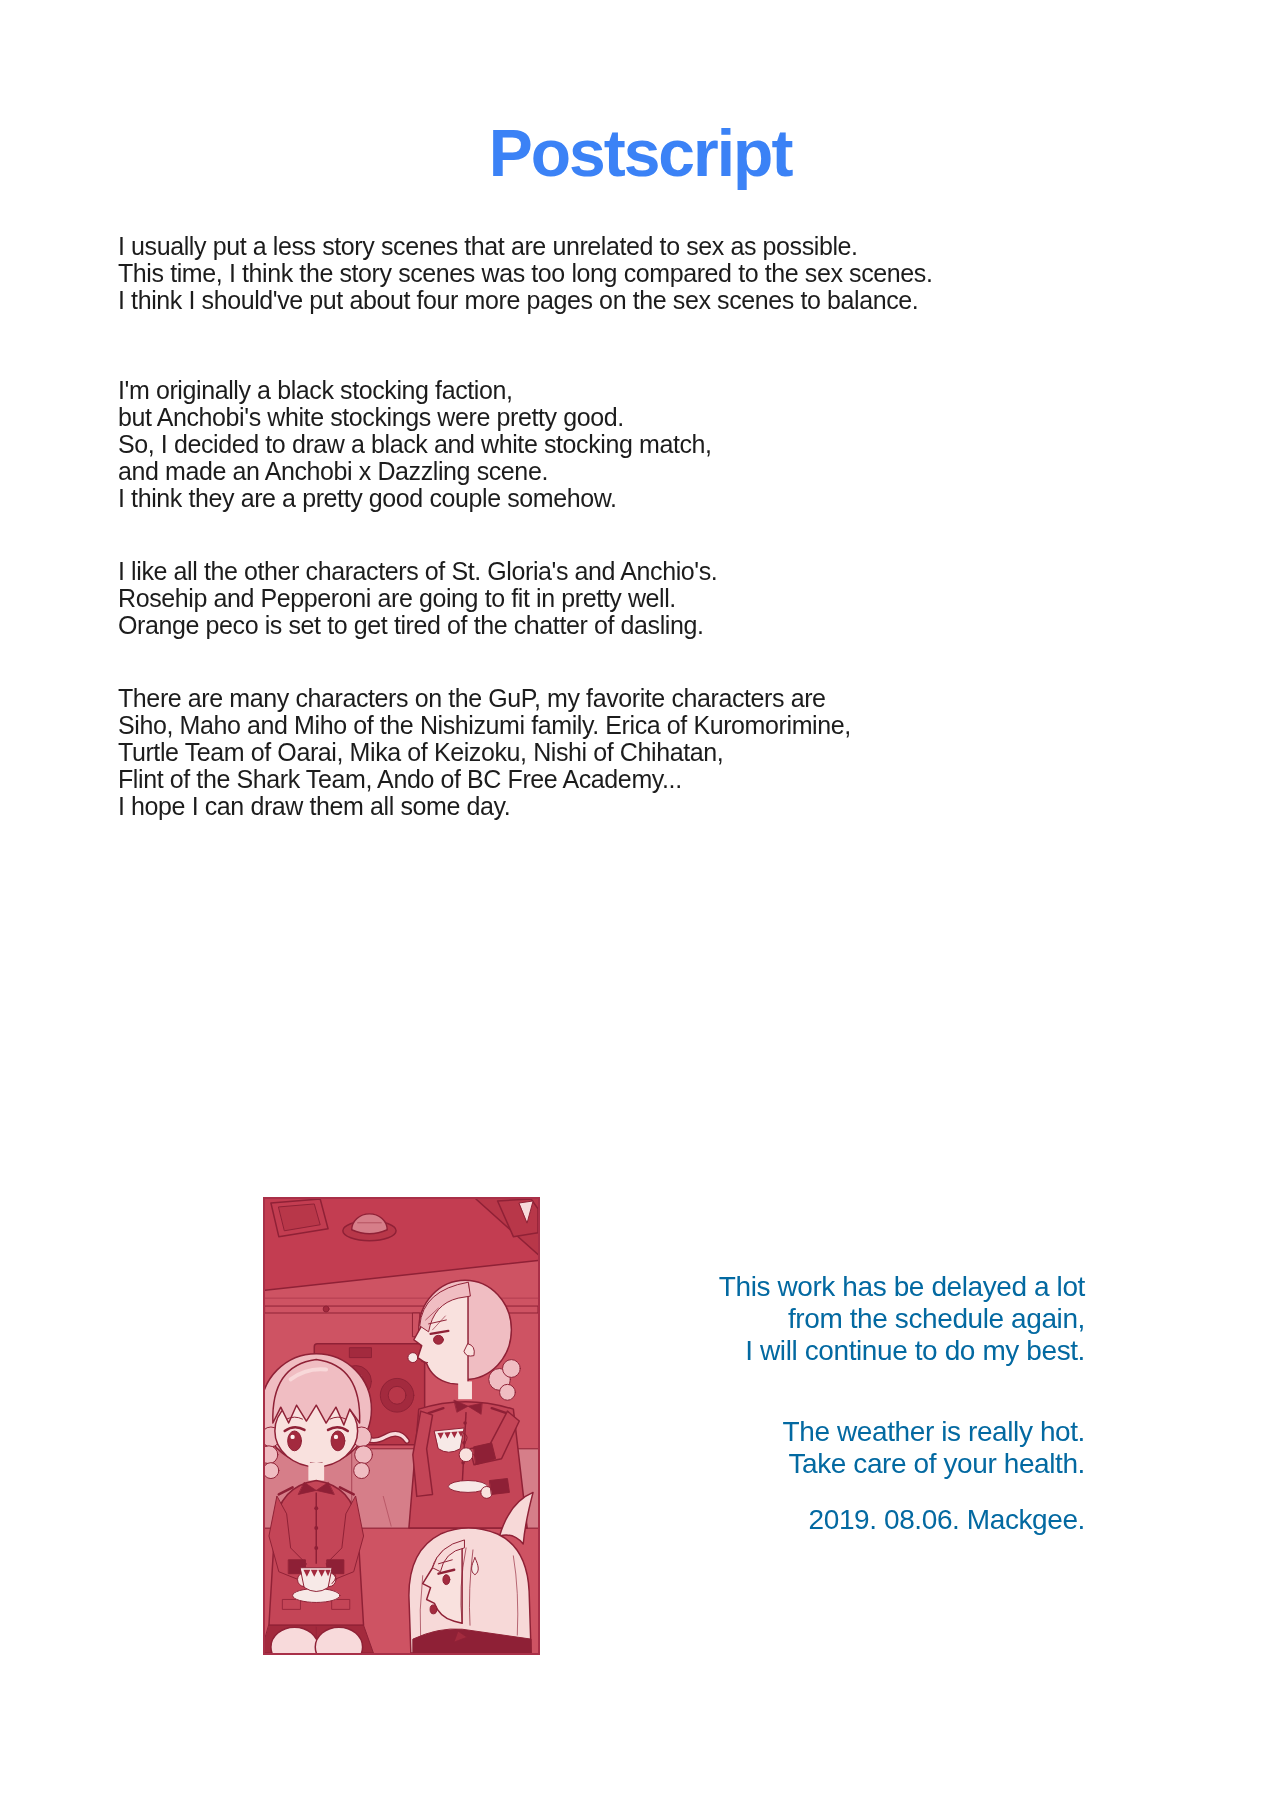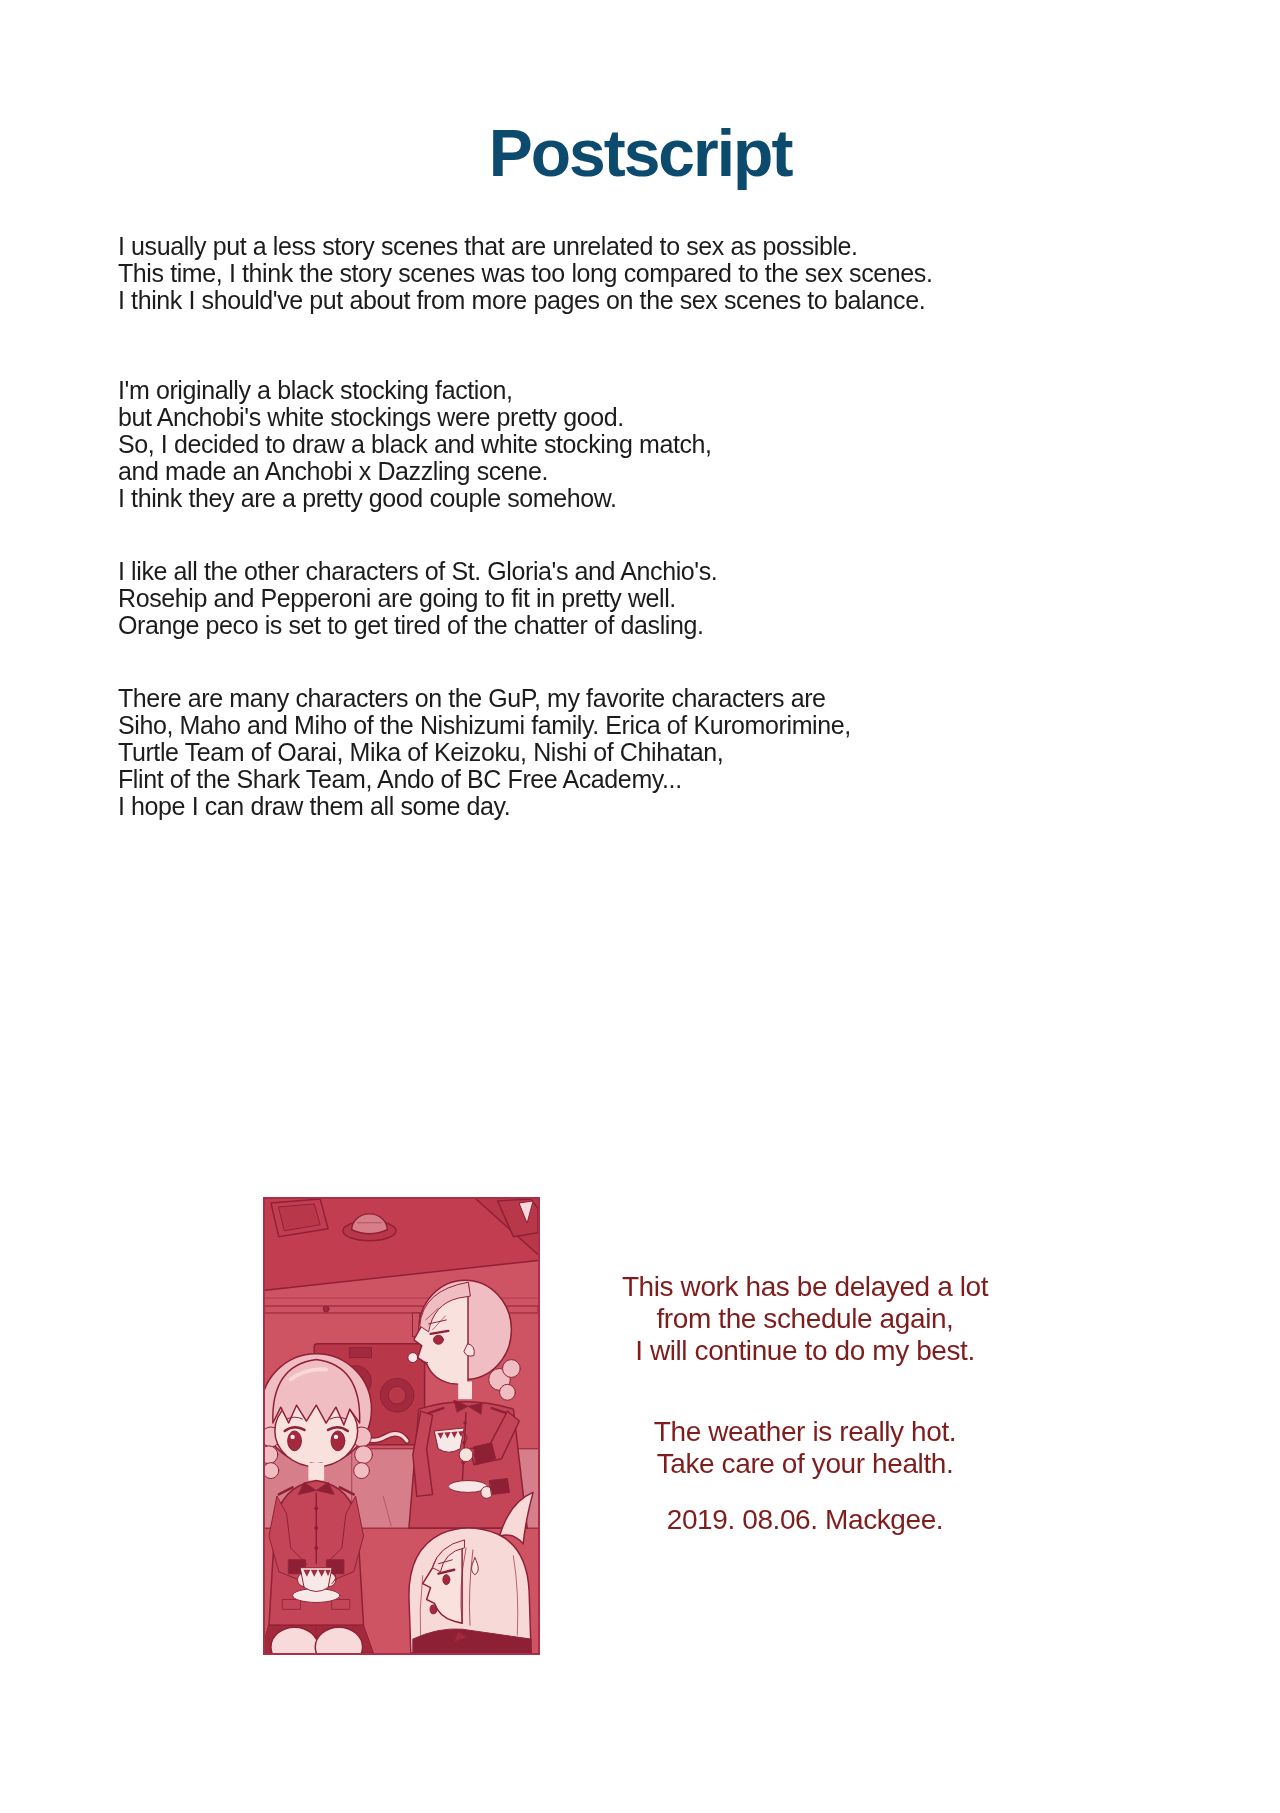--- a/index.html
+++ b/index.html
@@ -4,42 +4,42 @@
 <style>
   html,body { margin:0; padding:0; background:#ffffff; }
   .page {
     position:relative; width:1280px; height:1813px; margin:0 auto;
     background:#ffffff; overflow:hidden;
     font-family:"Liberation Sans", sans-serif; color:#1b1b1b;
   }
   .title {
     position:absolute; top:76px; left:0; width:100%;
     text-align:center; font-size:66px; line-height:1; font-weight:bold;
-    letter-spacing:-2px; color:#0c4a6e;
+    letter-spacing:-2px; color:#3b82f6;
   }
   .bodytext { position:absolute; top:233px; left:118px; right:50px; }
   .para {
     font-size:25px; line-height:27px; letter-spacing:-0.4px;
     margin:0 0 46px 0; white-space:pre-line; color:#1c1c1c;
   }
   .para:nth-of-type(1) { margin-bottom:63px; }
   .para:nth-of-type(5) { margin-bottom:50px; }
   .para:nth-of-type(6) { margin-bottom:12px; }
 
   .illustration {
     position:absolute; left:263px; top:1197px; width:277px; height:458px;
     margin:0; border:2px solid var(--ill-border,#a93048); box-sizing:border-box;
     background:var(--ill-wall,#ce5363);
   }
   .illustration svg { display:block; width:100%; height:100%; }
 
   .closing {
     position:absolute; top:1271px; right:195px; width:560px;
-    text-align:center; font-size:28px; line-height:32px; letter-spacing:-0.4px;
-    color:#7f1d1d;
+    text-align:right; font-size:28px; line-height:32px; letter-spacing:-0.4px;
+    color:#0369a1;
   }
   .closing .block { white-space:pre-line; }
   .closing .block.weather { margin-top:49px; }
   .closing .date { margin-top:24px; }
 
   
   .o   { stroke:var(--ill-ink,#8f2136); stroke-width:1.5; stroke-linejoin:round; stroke-linecap:round; }
   .o1  { stroke:var(--ill-ink,#8f2136); stroke-width:1;   stroke-linejoin:round; stroke-linecap:round; }
   .thin{ stroke:var(--ill-ink,#8f2136); stroke-width:.8;  stroke-linejoin:round; stroke-linecap:round; }
   .nf  { fill:none; }
@@ -60,21 +60,21 @@
 </head>
 <body>
 
 <main class="page">
 
   <h1 class="title">Postscript</h1>
 
   <section class="bodytext">
     <p class="para">I usually put a less story scenes that are unrelated to sex as possible.
 This time, I think the story scenes was too long compared to the sex scenes.
-I think I should've put about from more pages on the sex scenes to balance.</p>
+I think I should've put about four more pages on the sex scenes to balance.</p>
     <p class="para">I'm originally a black stocking faction,
 but Anchobi's white stockings were pretty good.
 So, I decided to draw a black and white stocking match,
 and made an Anchobi x Dazzling scene.
 I think they are a pretty good couple somehow.</p>
     <p class="para">I like all the other characters of St. Gloria's and Anchio's.
 Rosehip and Pepperoni are going to fit in pretty well.
 Orange peco is set to get tired of the chatter of dasling.</p>
     <p class="para">There are many characters on the GuP, my favorite characters are
 Siho, Maho and Miho of the Nishizumi family. Erica of Kuromorimine,

